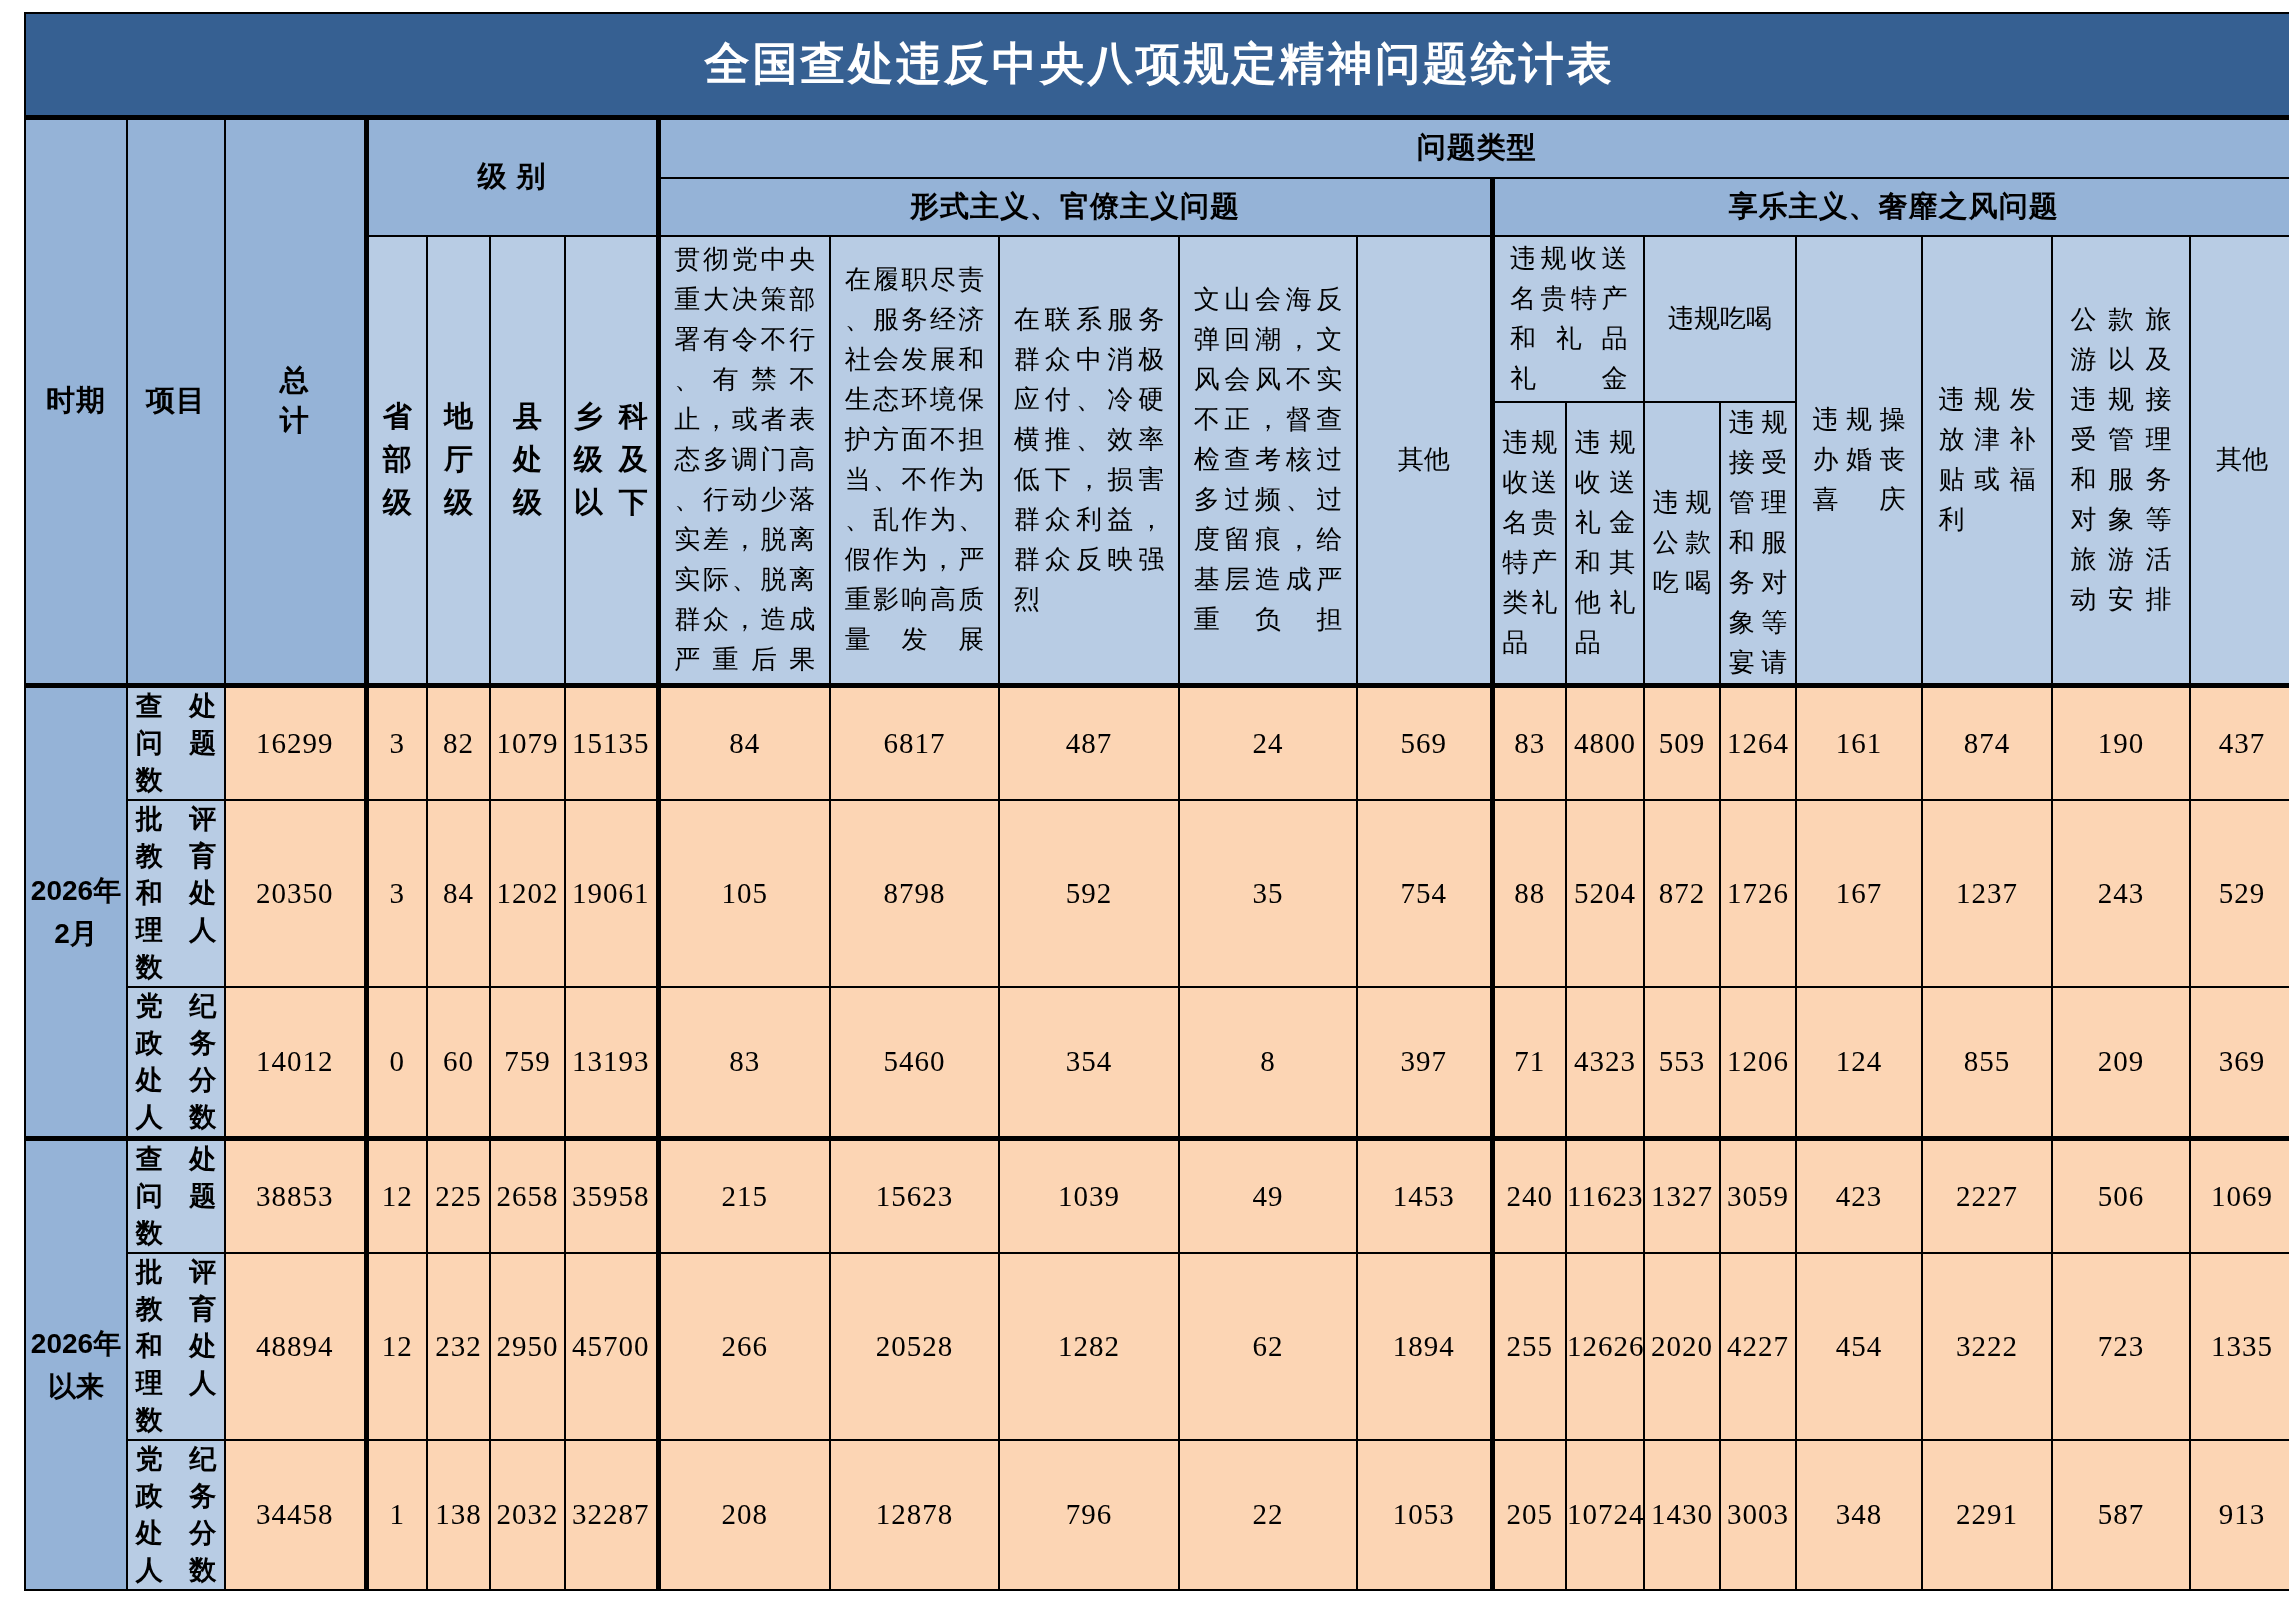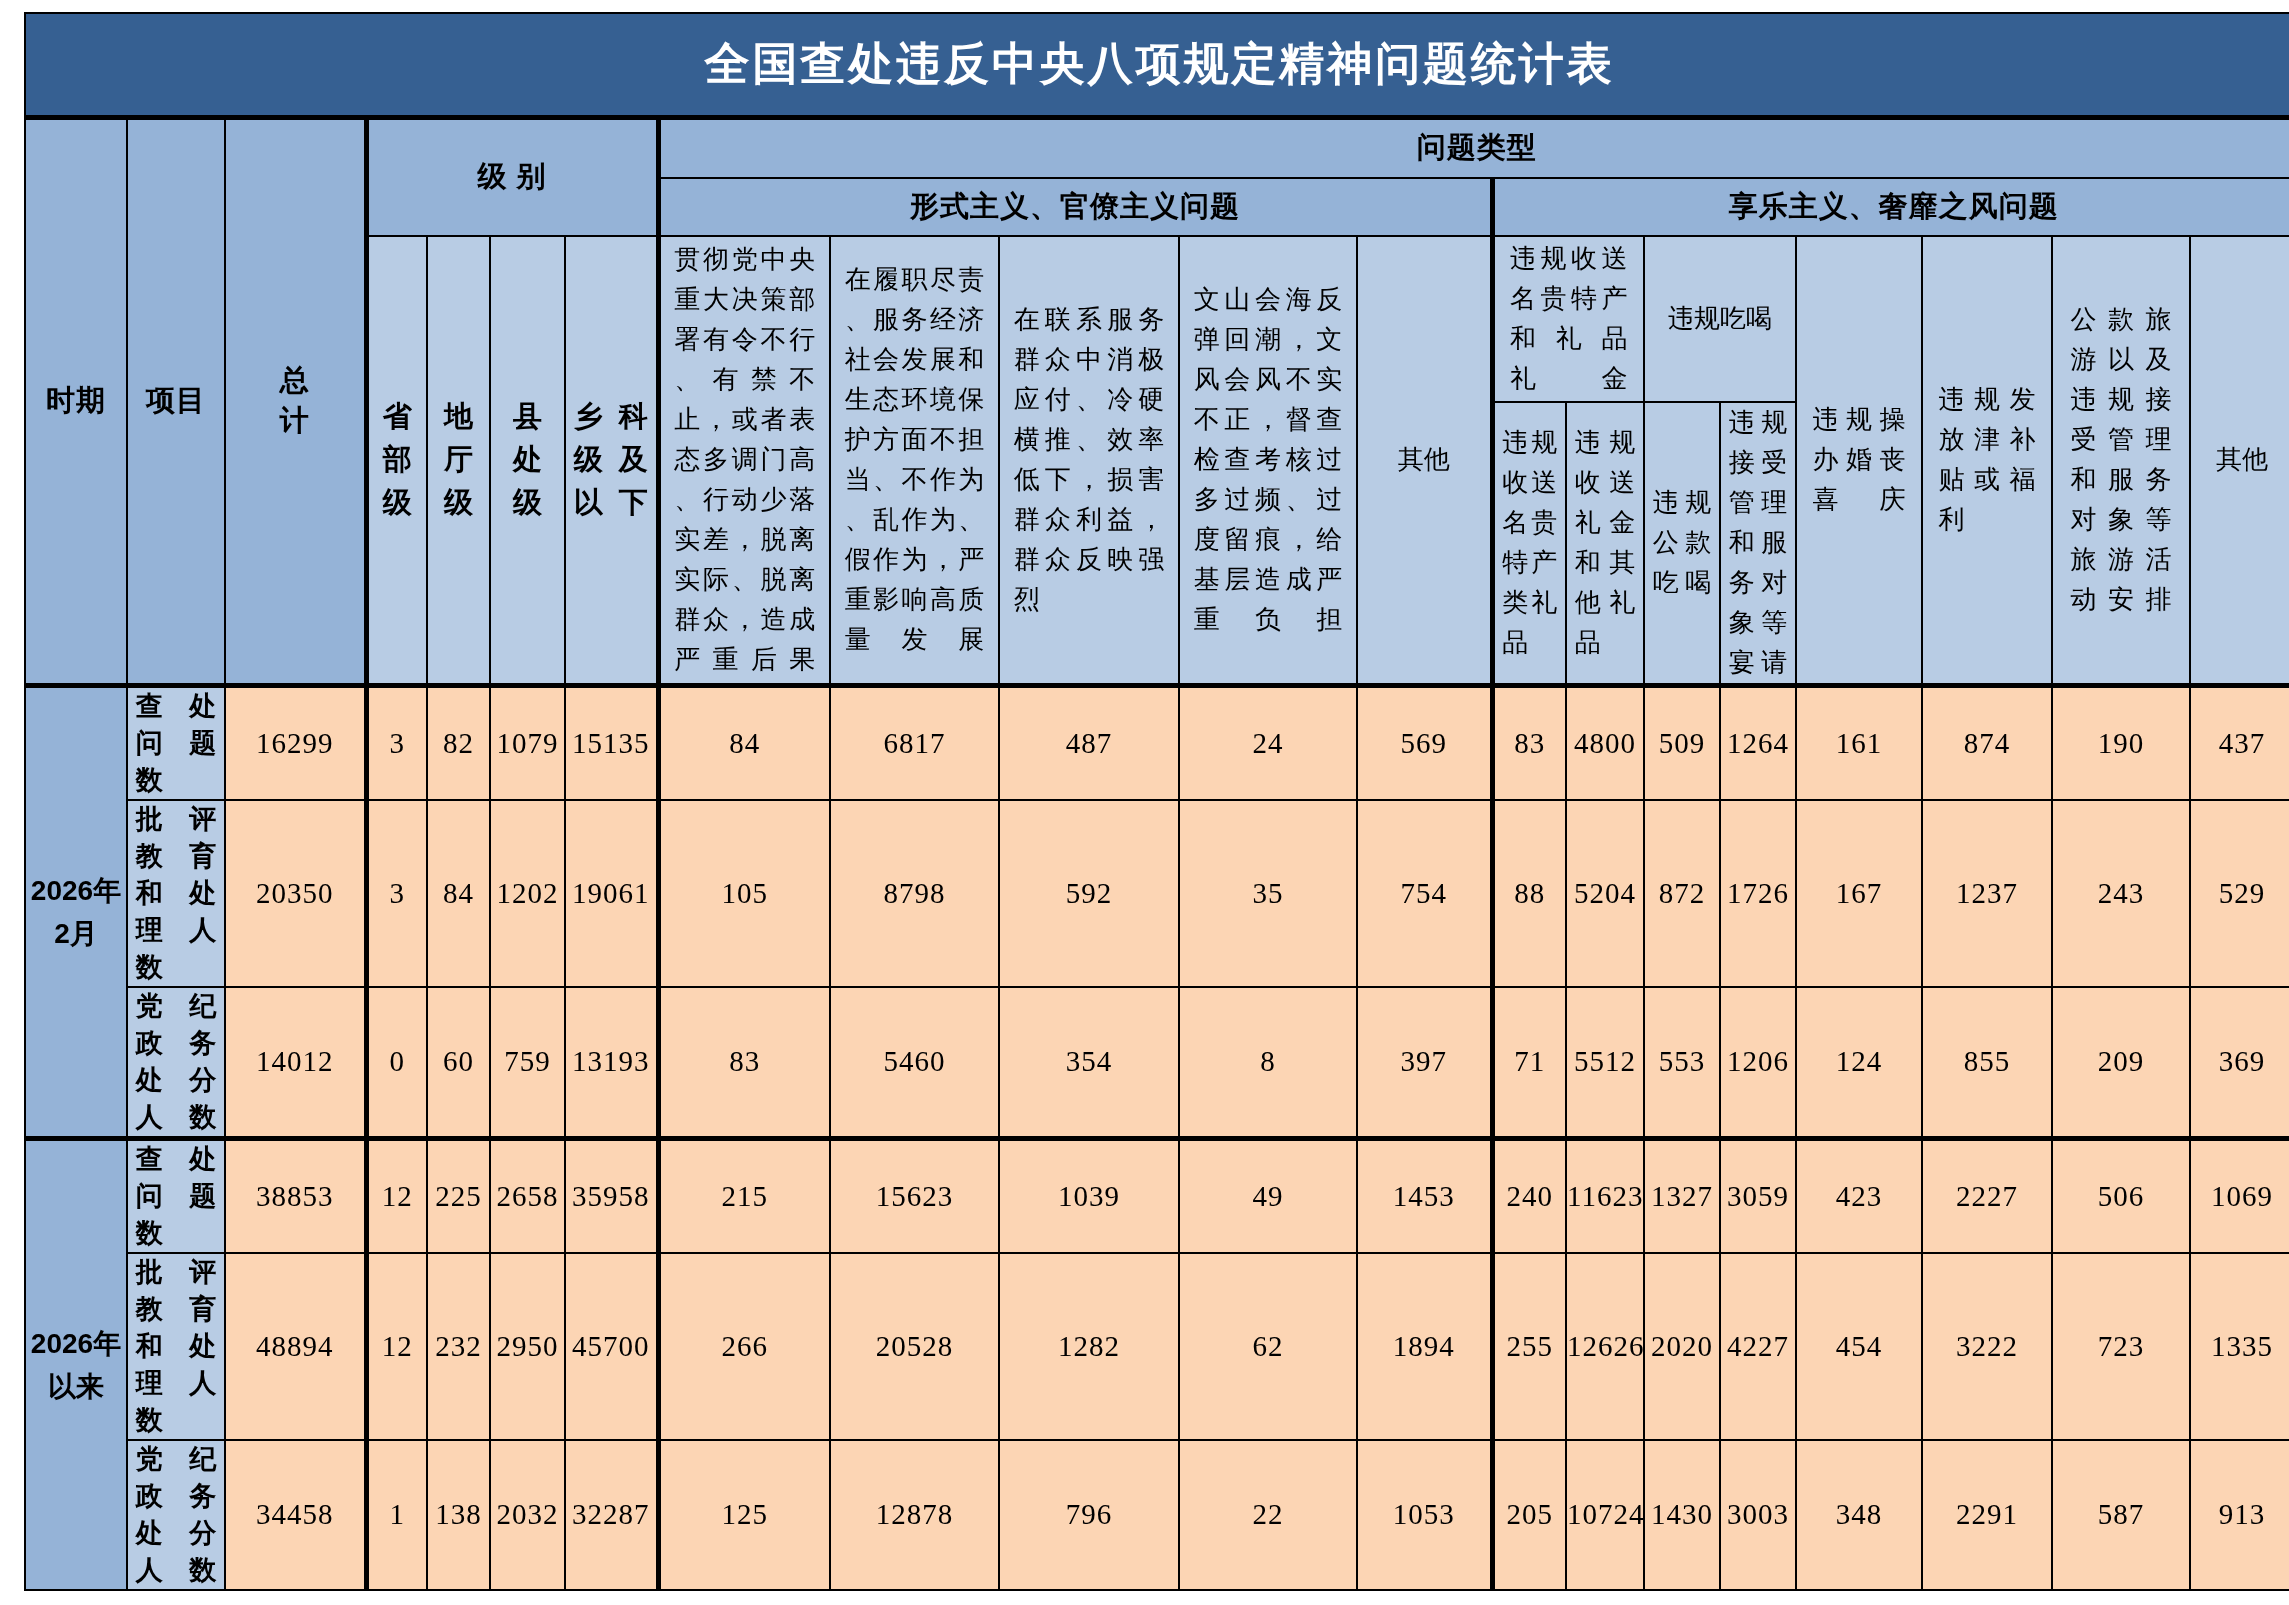--- a/index.html
+++ b/index.html
@@ -237,21 +237,21 @@
     <td class="num">0</td>
     <td class="num">60</td>
     <td class="num">759</td>
     <td class="num thR">13193</td>
     <td class="num">83</td>
     <td class="num">5460</td>
     <td class="num">354</td>
     <td class="num">8</td>
     <td class="num thR">397</td>
     <td class="num">71</td>
-    <td class="num">5512</td>
+    <td class="num">4323</td>
     <td class="num">553</td>
     <td class="num">1206</td>
     <td class="num">124</td>
     <td class="num">855</td>
     <td class="num">209</td>
     <td class="num">369</td>
   </tr>
 
   <tr class="dr4 thT">
     <td class="per pre" rowspan="3">2026年
@@ -300,21 +300,21 @@
     <td class="num">1335</td>
   </tr>
 
   <tr class="dr6">
     <td class="item pre just">党纪政务处分人数</td>
     <td class="num thR">34458</td>
     <td class="num">1</td>
     <td class="num">138</td>
     <td class="num">2032</td>
     <td class="num thR">32287</td>
-    <td class="num">125</td>
+    <td class="num">208</td>
     <td class="num">12878</td>
     <td class="num">796</td>
     <td class="num">22</td>
     <td class="num thR">1053</td>
     <td class="num">205</td>
     <td class="num">10724</td>
     <td class="num">1430</td>
     <td class="num">3003</td>
     <td class="num">348</td>
     <td class="num">2291</td>

